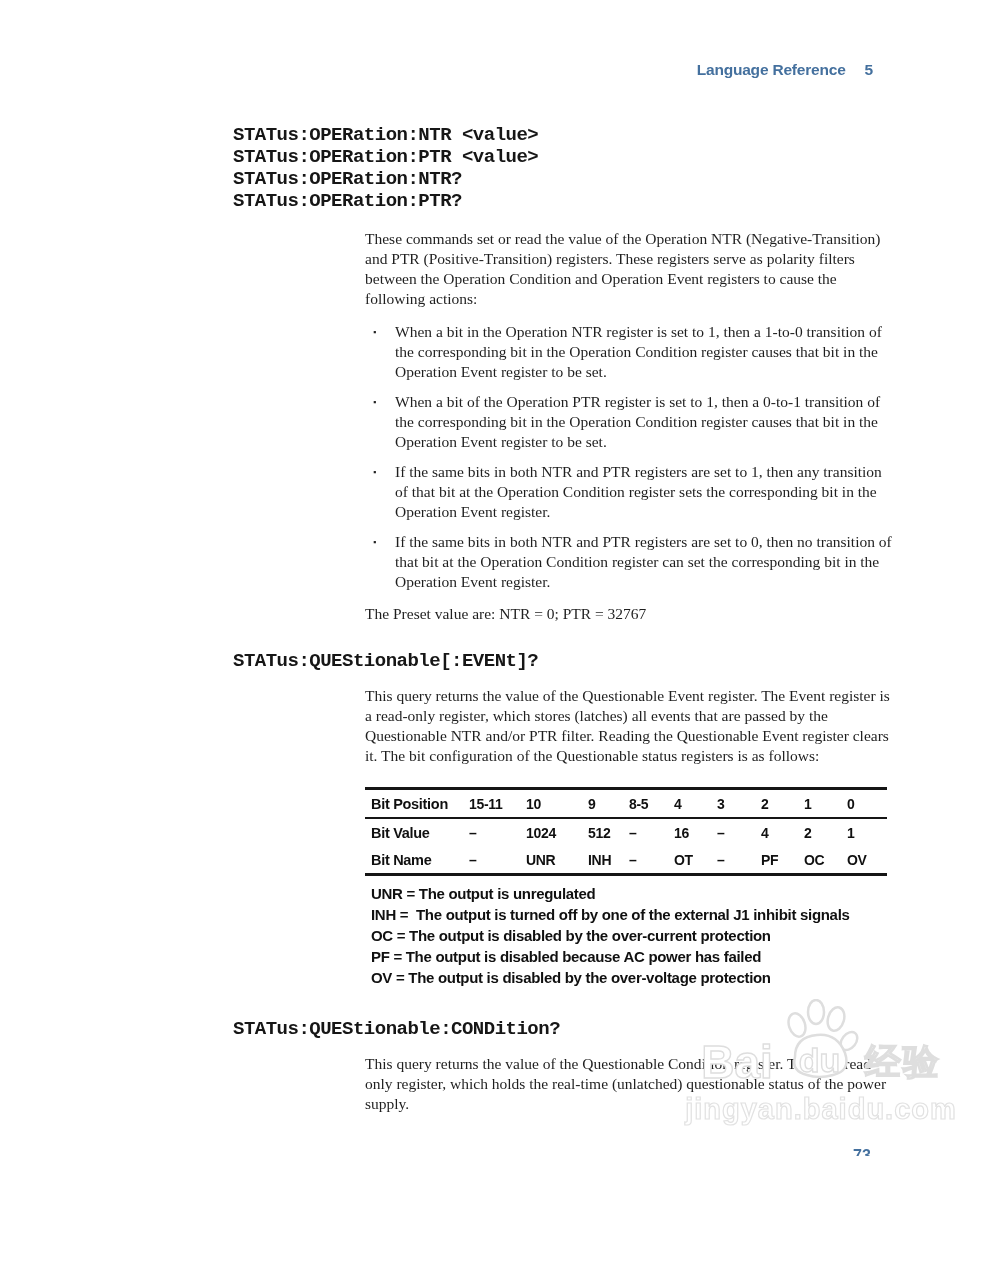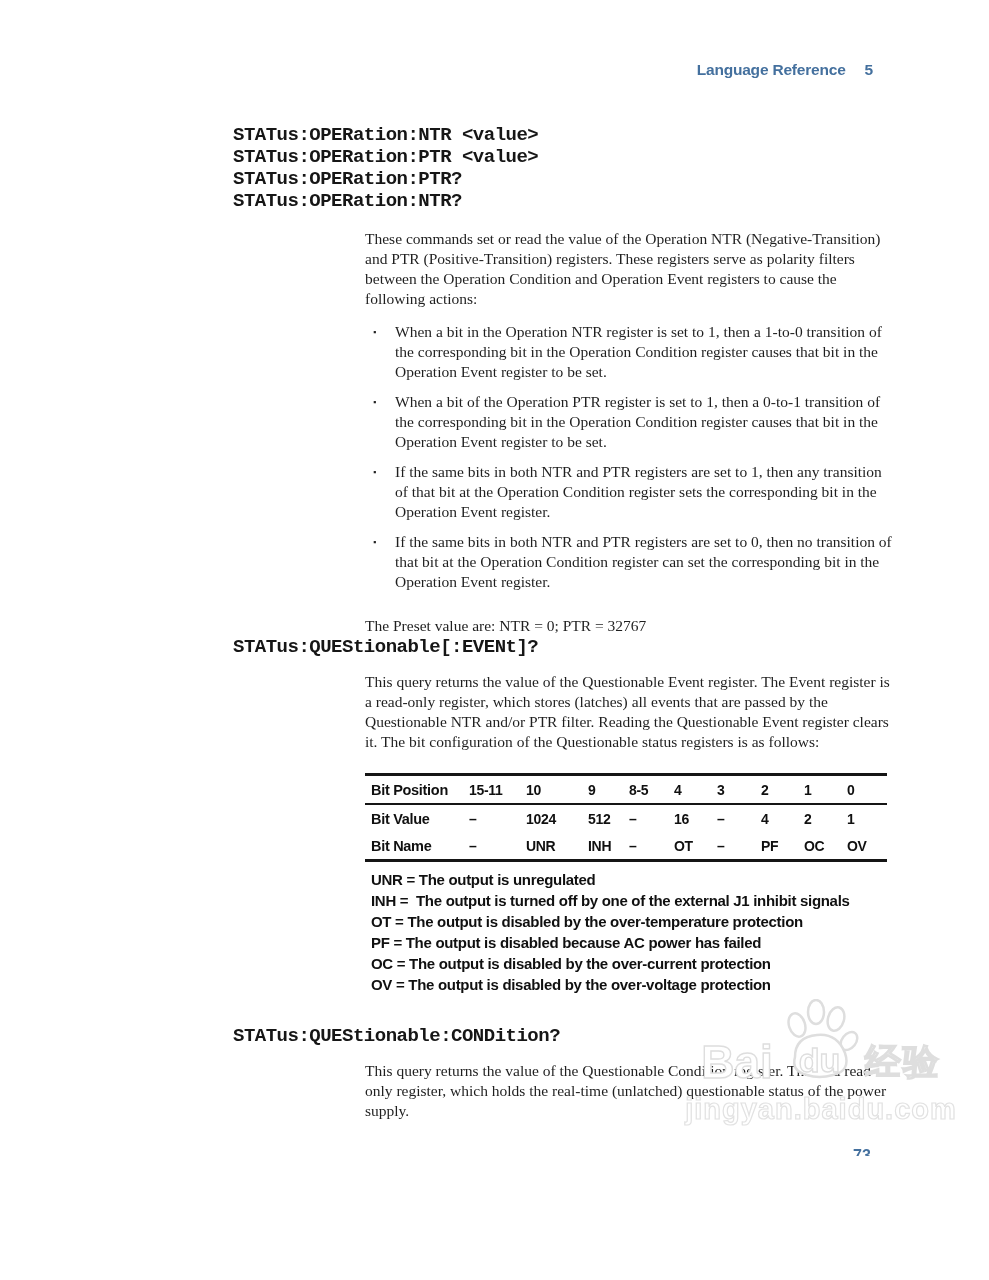--- a/index.html
+++ b/index.html
@@ -60,22 +60,22 @@
   }
   .bullet-marker {
     width: 30px;
     flex: 0 0 30px;
     padding-left: 8px;
     font-size: 9px;
     line-height: 20px;
     color: #1f1f1f;
   }
   .bullet-text { flex: 1; }
-  .preset-note { margin-top: 24px; }
-  .section-2-heading { }
+  .preset-note { margin-top: 12px; }
+  .section-2-heading { margin-top: 26px; }
   .section-3-heading { margin-top: 30px; }
   .body-after-heading { margin-top: 14px; }
   
   .bits-table {
     margin-top: 21px;
     width: 522px;
     border-top: 3px solid #151515;
     border-bottom: 3px solid #151515;
     font-family: "Liberation Sans", sans-serif;
     font-weight: bold;
@@ -169,22 +169,22 @@
   <div class="page-header">
     <span>Language Reference</span>
     <span>5</span>
   </div>
 
   <div class="main">
 
     <div class="cmd-block">
       <div class="cmd-line">STATus:OPERation:NTR &lt;value&gt;</div>
       <div class="cmd-line">STATus:OPERation:PTR &lt;value&gt;</div>
+      <div class="cmd-line">STATus:OPERation:NTR?</div>
       <div class="cmd-line">STATus:OPERation:PTR?</div>
-      <div class="cmd-line">STATus:OPERation:NTR?</div>
     </div>
 
     <div class="indent">
       <p class="para intro">These commands set or read the value of the Operation NTR (Negative-Transition) and PTR (Positive-Transition) registers. These registers serve as polarity filters between the Operation Condition and Operation Event registers to cause the following actions:</p>
 
       <div class="bullet-list">
         <div class="bullet-item">
           <span class="bullet-marker">▪</span>
           <span class="bullet-text para">When a bit in the Operation NTR register is set to 1, then a 1-to-0 transition of the corresponding bit in the Operation Condition register causes that bit in the Operation Event register to be set.</span>
         </div>
@@ -245,23 +245,22 @@
           <div>–</div>
           <div>PF</div>
           <div>OC</div>
           <div>OV</div>
         </div>
       </div>
 
       <div class="defs">
         <div class="def-line">UNR = The output is unregulated</div>
         <div class="def-line">INH =  The output is turned off by one of the external J1 inhibit signals</div>
-        <div class="def-line">OT = The output is disabled by the over-temperature protection</div>
+        <div class="def-line">OC = The output is disabled by the over-current protection</div>
         <div class="def-line">PF = The output is disabled because AC power has failed</div>
-        <div class="def-line">OC = The output is disabled by the over-current protection</div>
         <div class="def-line">OV = The output is disabled by the over-voltage protection</div>
       </div>
     </div>
 
     <div class="cmd-heading section-3-heading">STATus:QUEStionable:CONDition?</div>
 
     <div class="indent">
       <p class="para body-after-heading">This query returns the value of the Questionable Condition register. That is a read-only register, which holds the real-time (unlatched) questionable status of the power supply.</p>
     </div>
 

